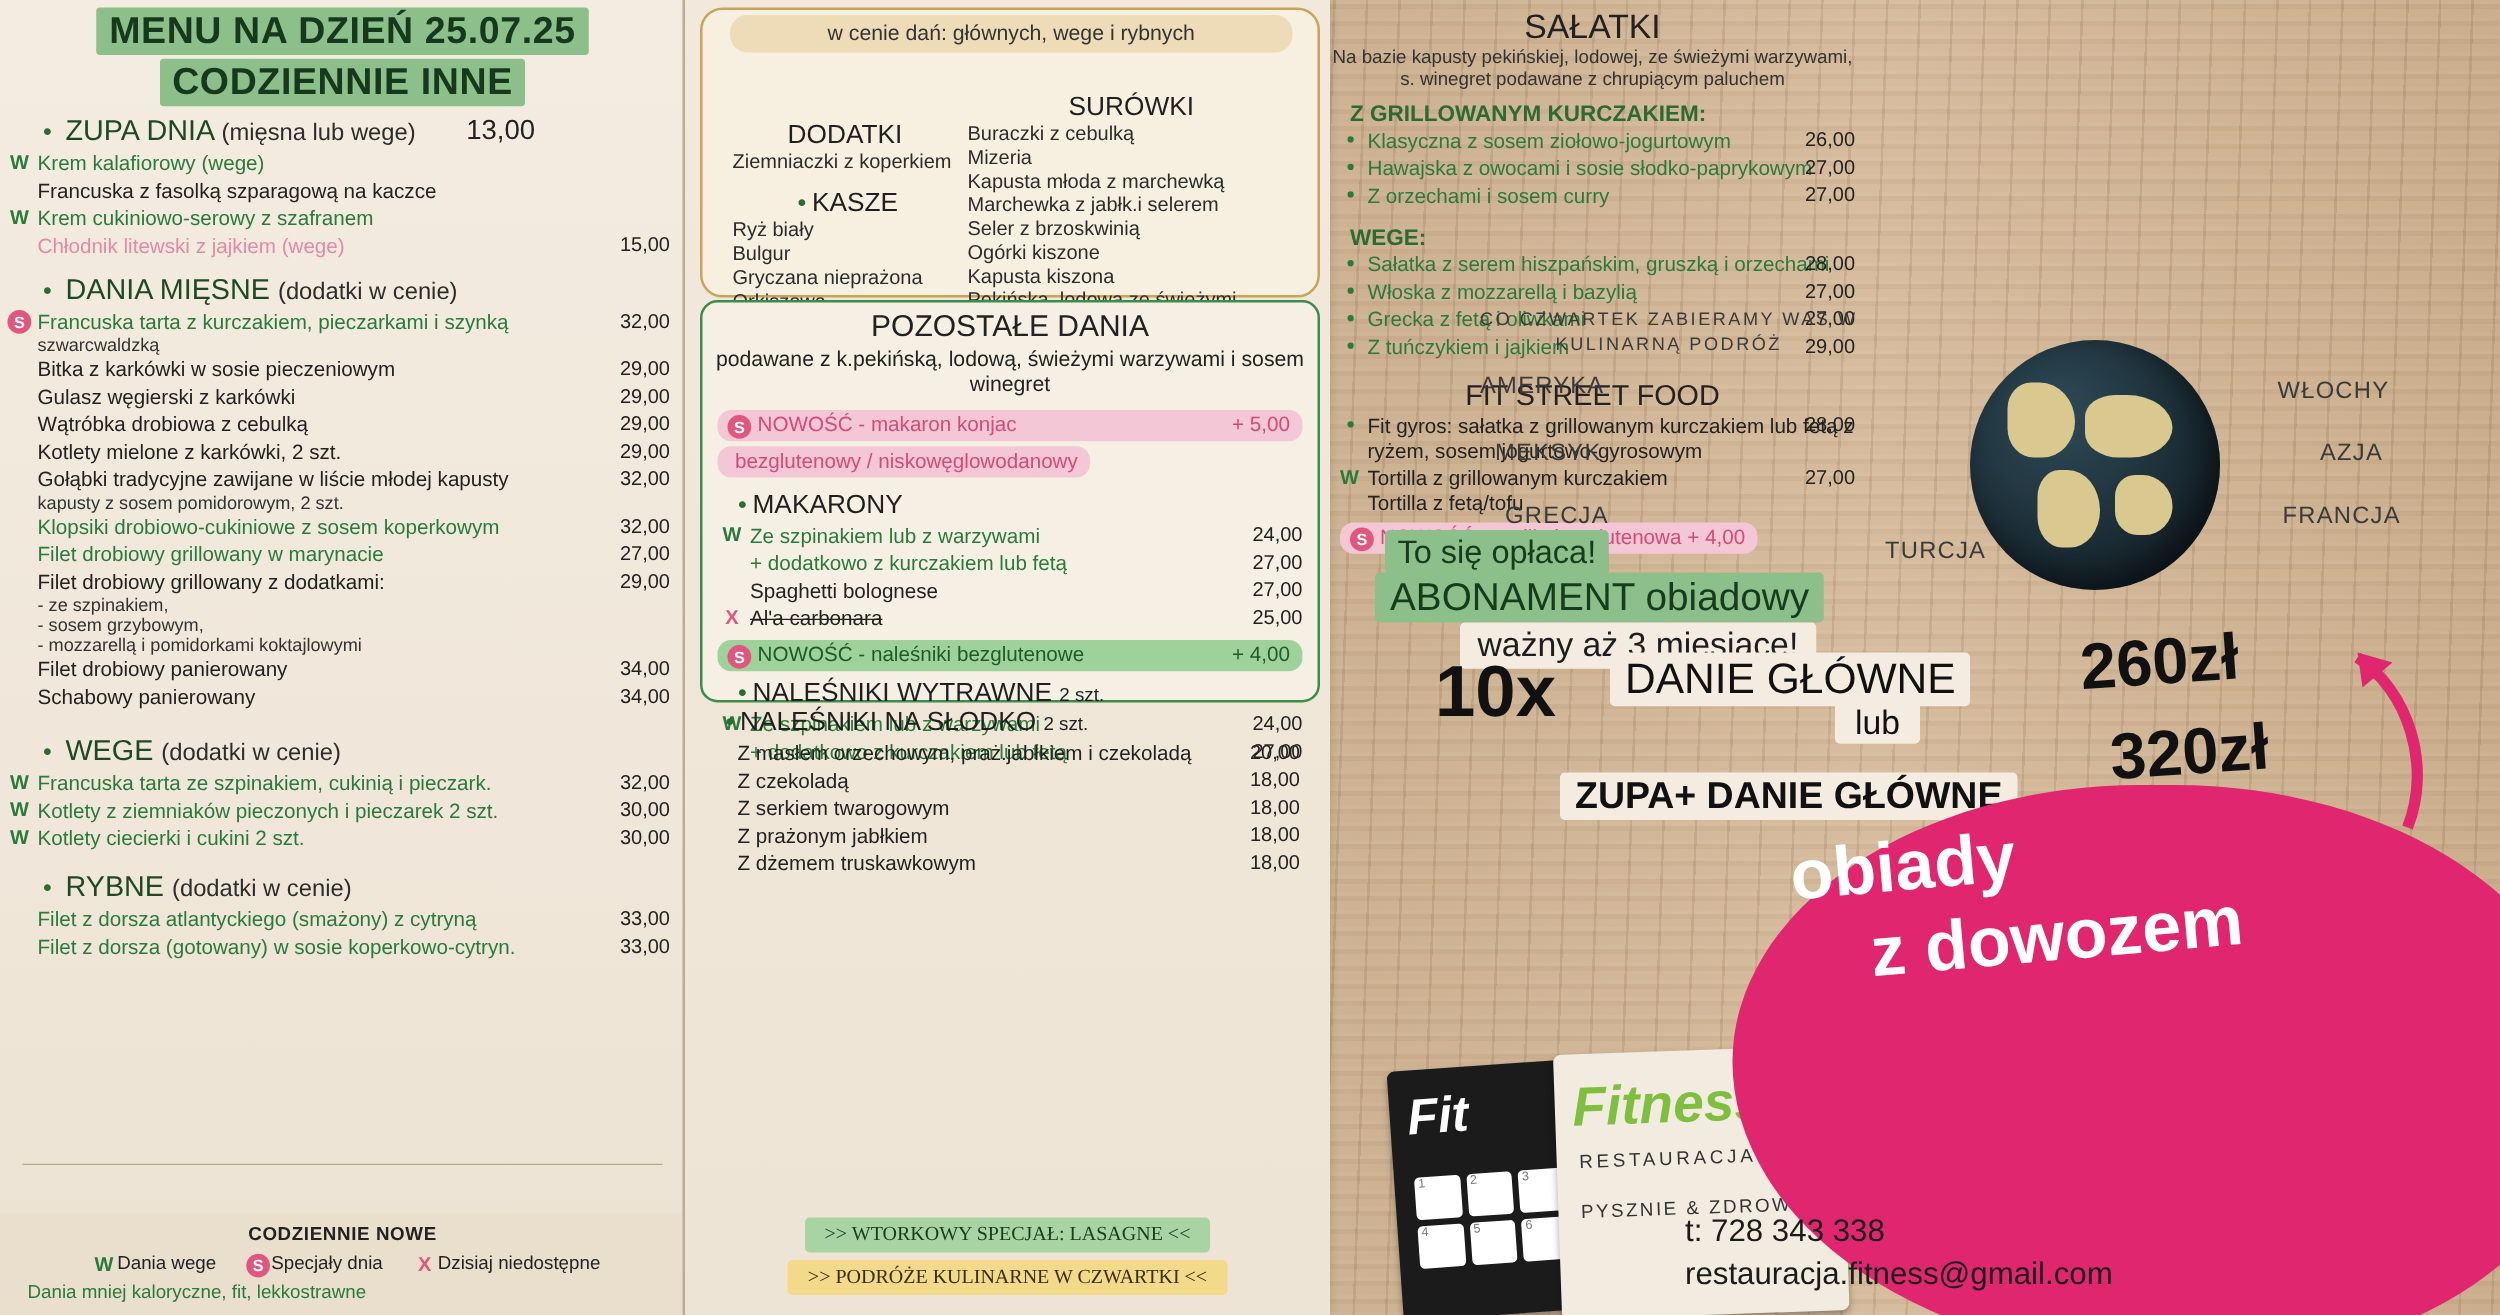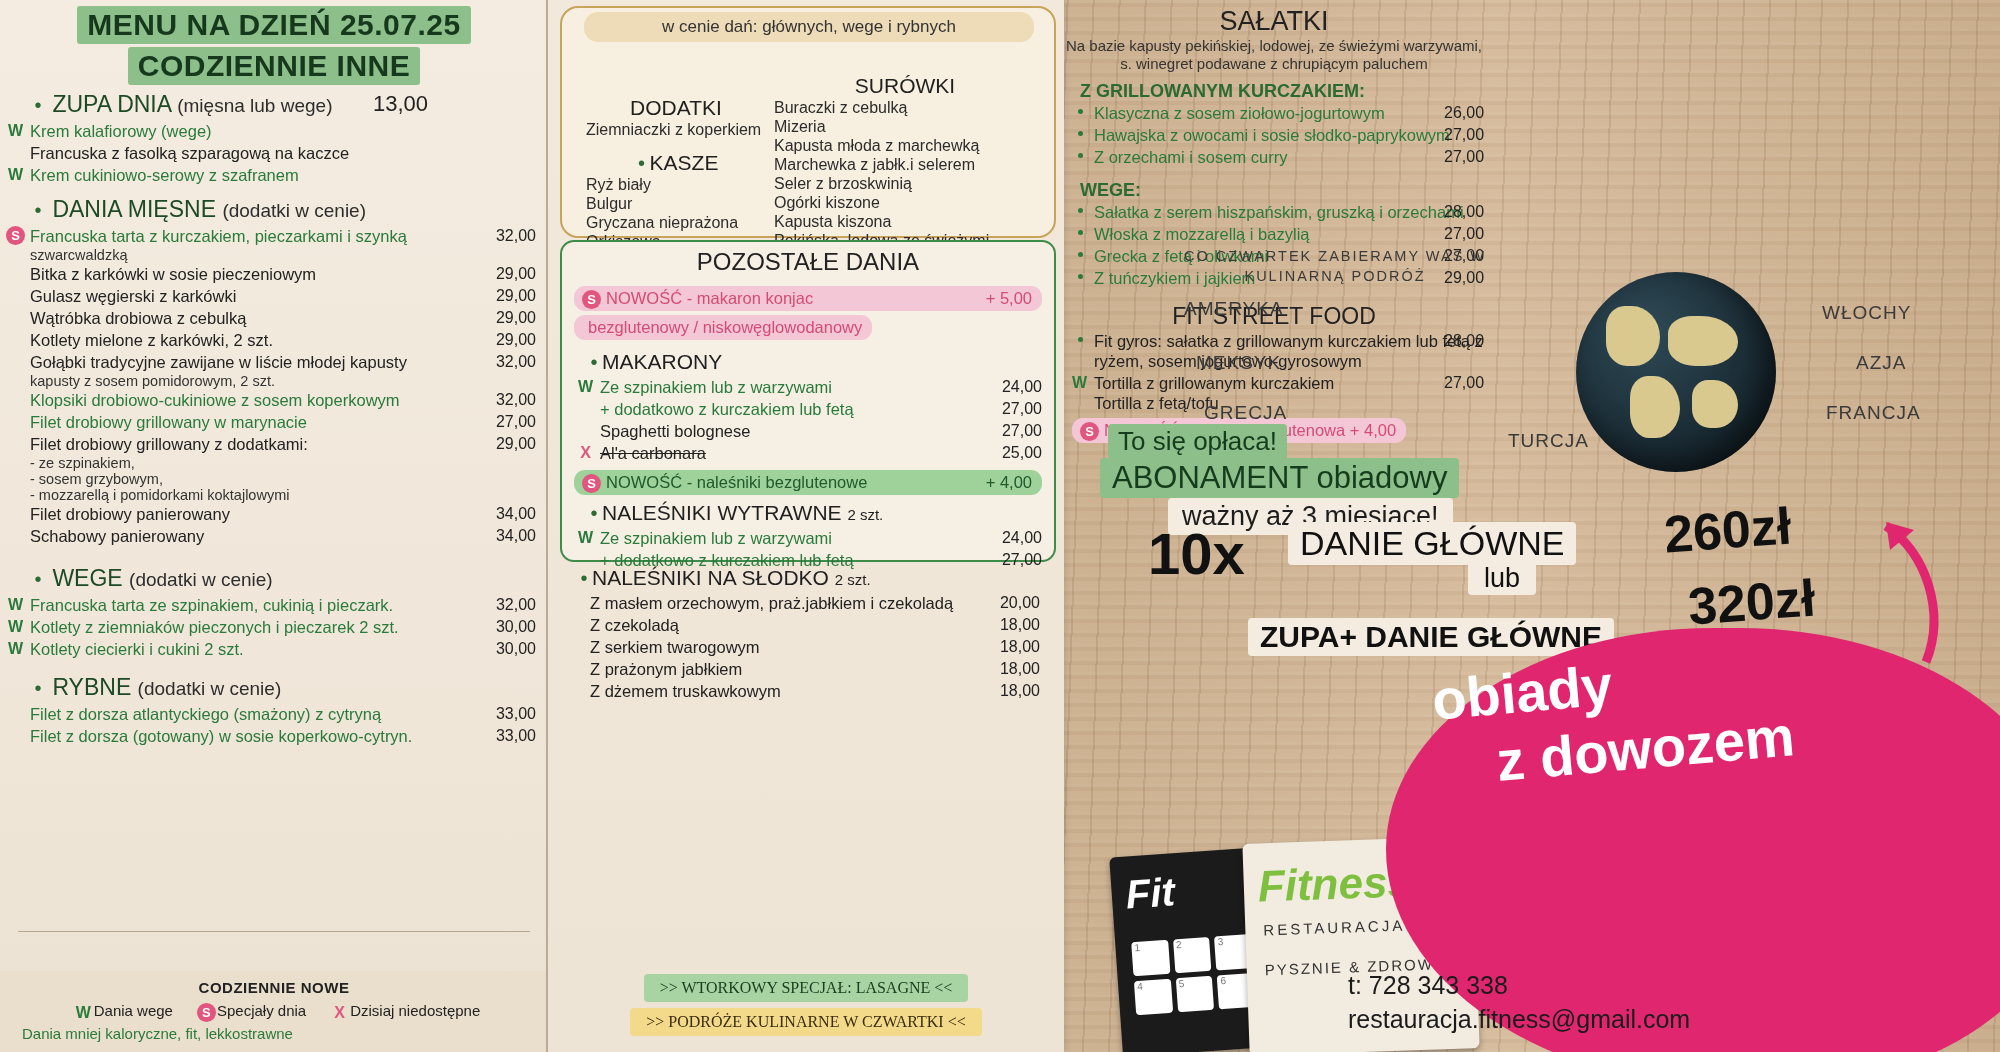--- a/index.html
+++ b/index.html
@@ -183,20 +183,21 @@
     <span class="bullet">•</span>
     <span>ZUPA DNIA</span>
     <span class="dim">(mięsna lub wege)</span>
     <span style="position:absolute;right:120px;font-size:22px;color:#222;">13,00</span>
   </div>
 
   <div id="soup-list">
       <div class="row green"><span class="mark w">W</span><span>Krem kalafiorowy (wege)</span></div>
       <div class="row "><span>Francuska z fasolką szparagową na kaczce</span></div>
       <div class="row green"><span class="mark w">W</span><span>Krem cukiniowo-serowy z szafranem</span></div>
+      <div class="row pink"><span>Chłodnik litewski z jajkiem (wege)</span><span class="price">15,00</span></div>
     </div>
 
   <div class="sec-head" style="margin-left:30px;margin-top:10px;">
     <span class="bullet">•</span>
     <span>DANIA MIĘSNE</span>
     <span class="dim">(dodatki w cenie)</span>
   </div>
   <div id="meat-list">
       <div class="row green"><span class="mark s">S</span><span>Francuska tarta z kurczakiem, pieczarkami i szynką</span><span class="price">32,00</span></div>
       <div class="sub">szwarcwaldzką</div>
@@ -283,20 +284,21 @@
           <div class="mid-li">Ogórki kiszone</div>
           <div class="mid-li">Kapusta kiszona</div>
           <div class="mid-li">Pekińska, lodowa ze świeżymi warzywami i sosem winegret</div>
           <div class="mid-li">Zasmażana młoda kapusta</div>
         </div>
     </div>
   </div>
 
   <div id="pozostale">
     <div class="poz-title">POZOSTAŁE DANIA</div>
+    <div class="poz-sub">podawane z k.pekińską, lodową, świeżymi warzywami i sosem winegret</div>
 
     <div style="margin:10px 12px 0 12px;">
       <div class="hl-pink">
         <span class="mark s" style="left:8px;top:4px;">S</span>
         <span>NOWOŚĆ - makaron konjac</span>
         <span class="price-r">+ 5,00</span>
       </div>
       <div class="hl-pink" style="display:inline-block;margin-top:4px;padding-left:14px;">bezglutenowy / niskowęglowodanowy</div>
     </div>
 

